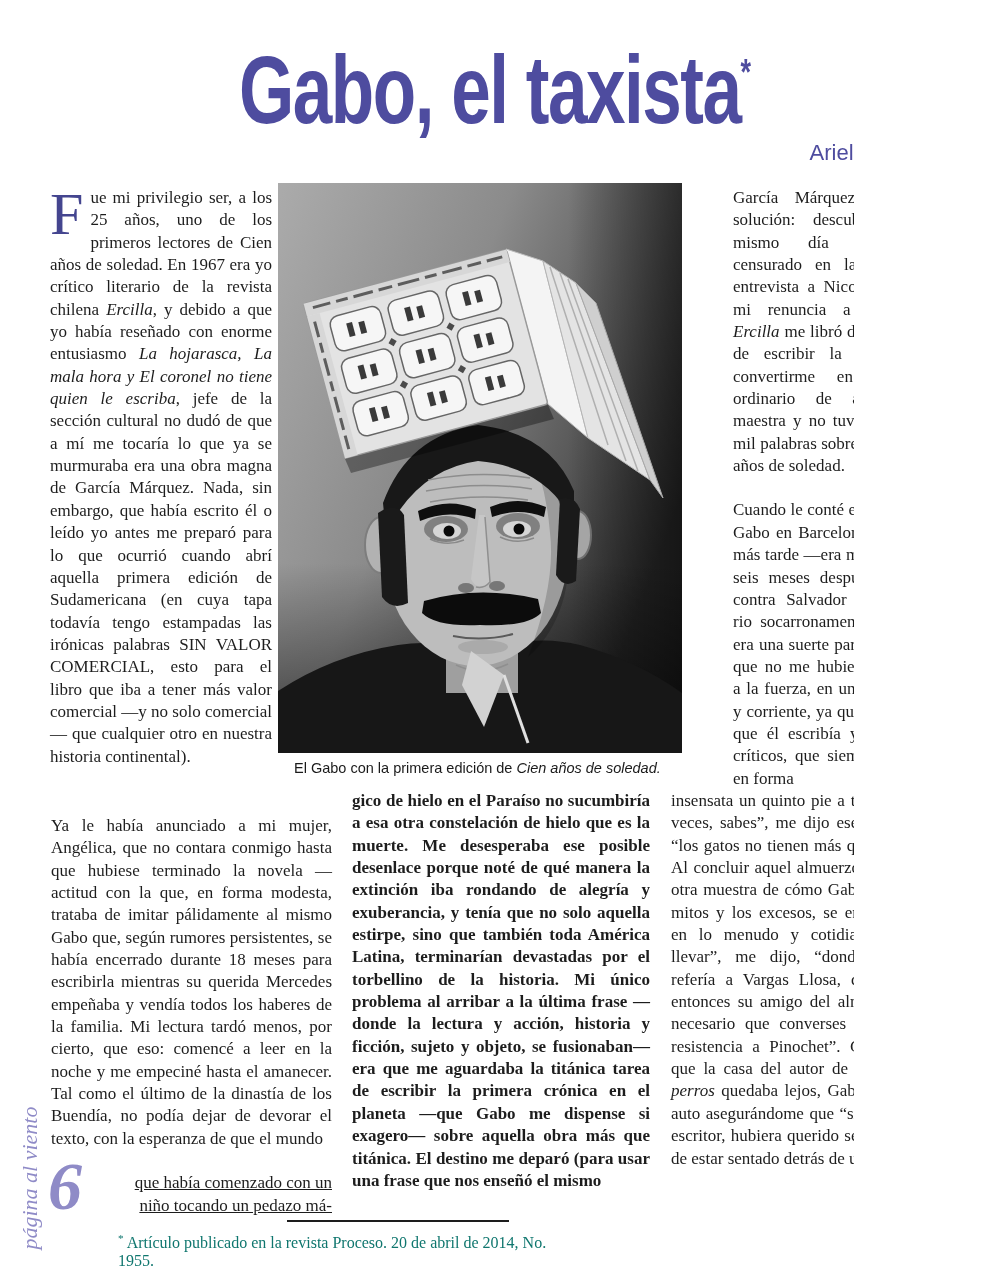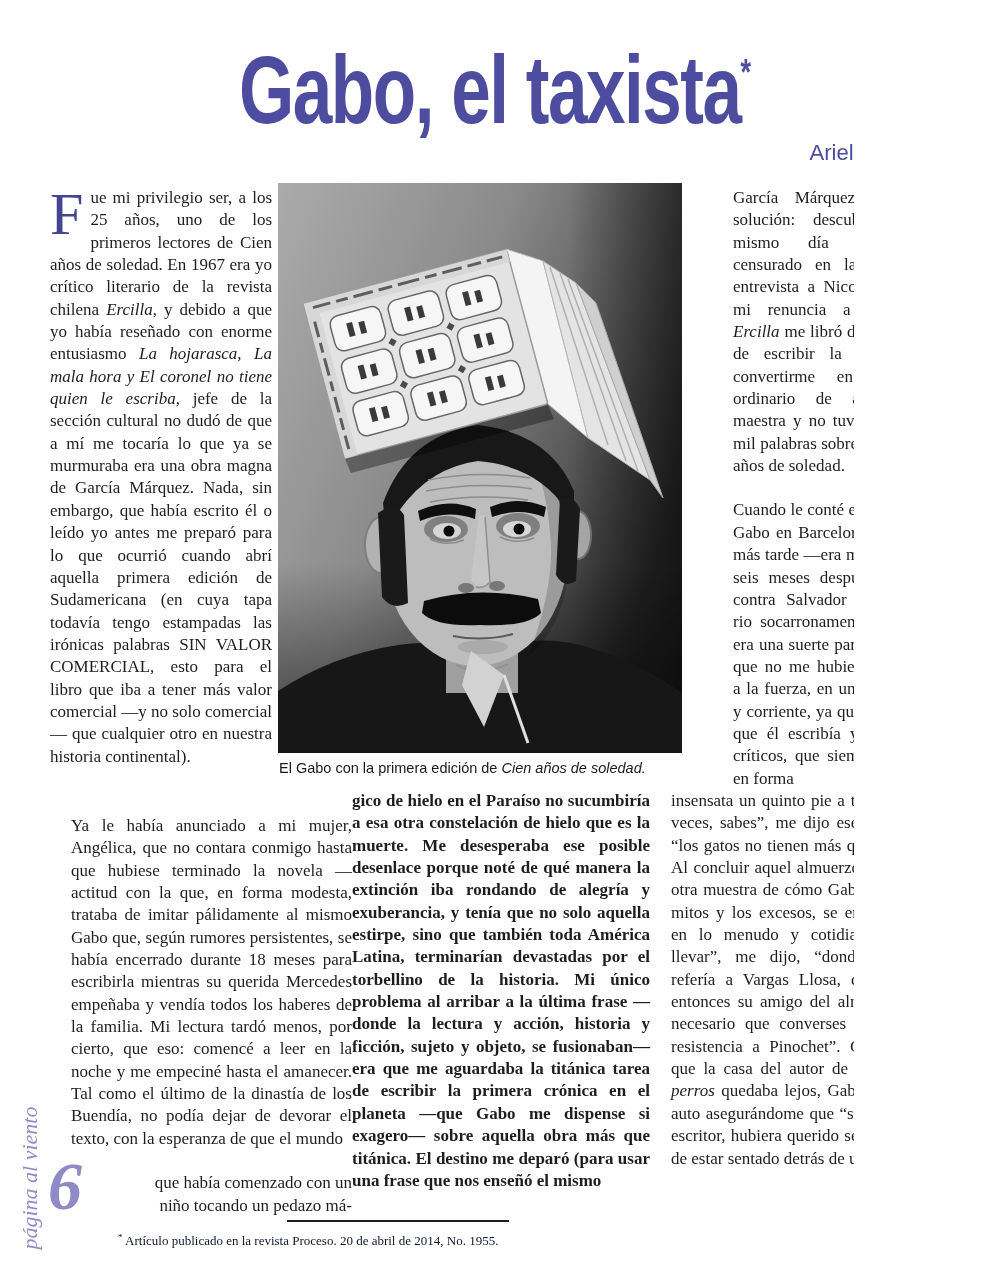--- a/index.html
+++ b/index.html
@@ -24,41 +24,41 @@
   
   .col{position:absolute; text-align:justify; font-size:17px; line-height:1.315; hyphens:auto;}
   .col p{margin:0;}
   .col p + p{margin-top:22px;}
   .dropcap{
     float:left; font-size:60px; line-height:0.8; padding:3px 7px 0 0;
     color:#44458f; font-family:"Liberation Serif", serif;
   }
   #col1-top   {left:50px;  top:187px; width:222px;}
   #col3-top   {left:733px; top:187px; width:219px;font-family:Liberation Serif, serif;}
-  #col1-bottom{left:51px;  top:815px; width:281px;margin-left:20px;}
+  #col1-bottom{left:51px;  top:815px; width:281px;}
   #col2-bottom{left:352px; top:790px; width:298px;font-weight:bold;}
   #col3-bottom{left:663px; top:790px; width:300px;margin-left:8px;}
-  .indent-tail{text-align:right; margin-top:0;}
+  .indent-tail{text-align:right; margin-top:0;text-decoration:underline;}
   
   .photo{
     position:absolute; left:278px; top:183px; width:404px; height:570px;
     background:#555; overflow:hidden;
   }
   .caption{
-    position:absolute; left:279px; top:760px; width:404px;
+    position:absolute; left:294px; top:760px; width:404px;
     font-family:"Liberation Sans", sans-serif; font-size:14.5px; color:#1a1a1a;
   }
   
   .footnote-rule{
     position:absolute; left:287px; top:1220px; width:222px; height:0;
     border-top:2px solid #1d1d1d;
   }
   .footnote{
     position:absolute; left:118px; top:1232px; width:440px;
-    font-size:13px; color:#0f172a;
+    font-size:16px; color:#0f766e;
   }
   .footnote sup{font-size:0.7em;}
   .page-number{
     position:absolute; left:48px; top:1152px;
     font-family:"Liberation Serif", serif; font-style:italic; font-weight:bold;
     font-size:68px; line-height:1; color:#8f8bc7;
   }
   .section-label{
     position:absolute; left:-45px; top:1165px; width:150px; text-align:center;
     transform:rotate(-90deg); transform-origin:center;

